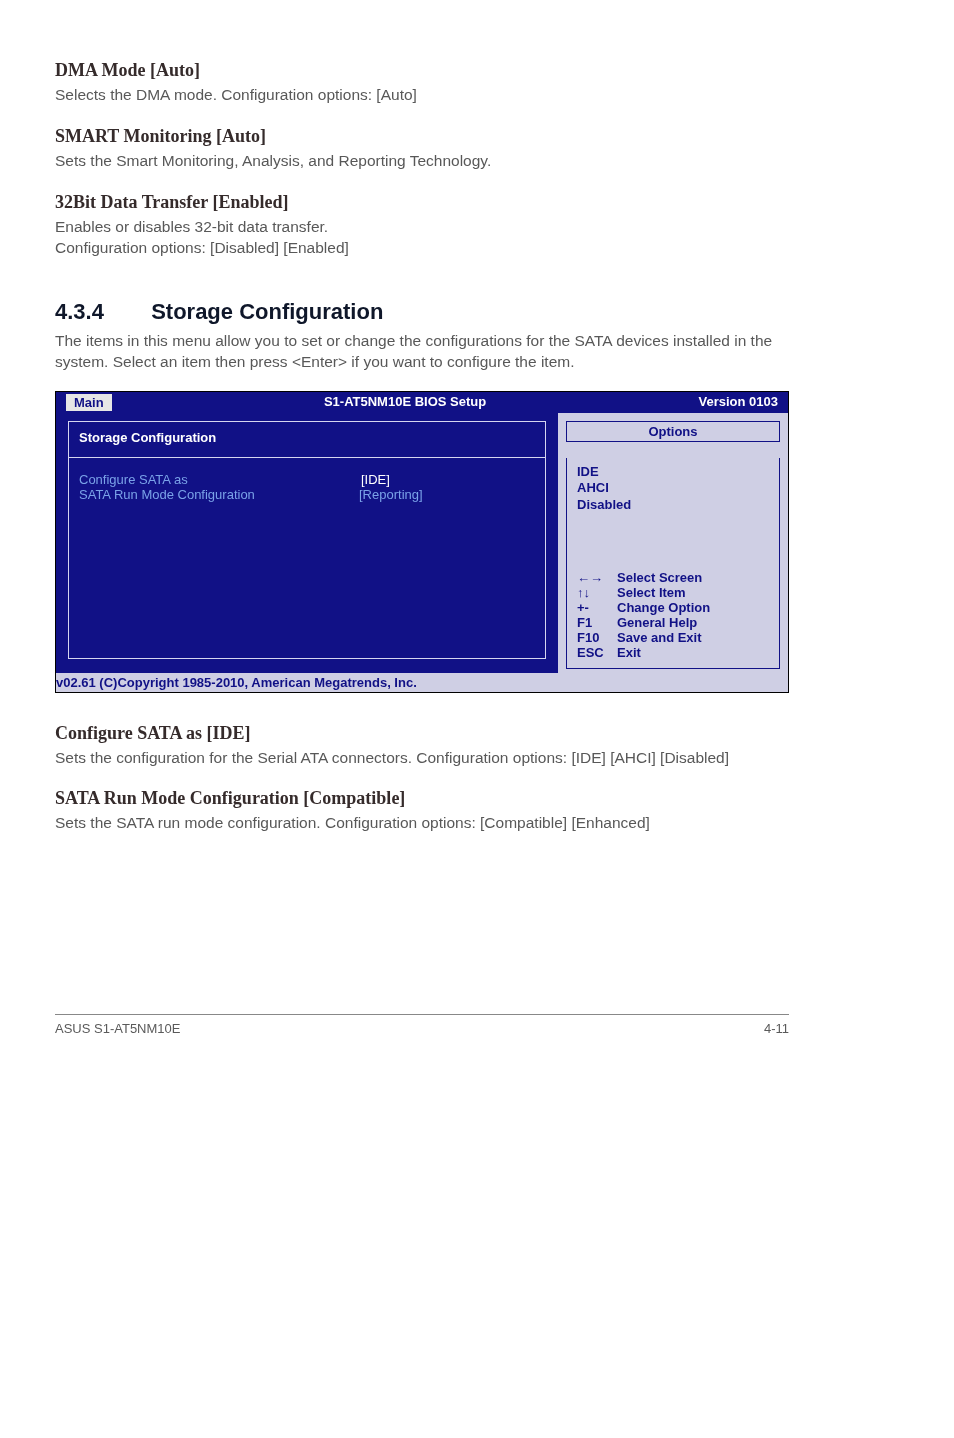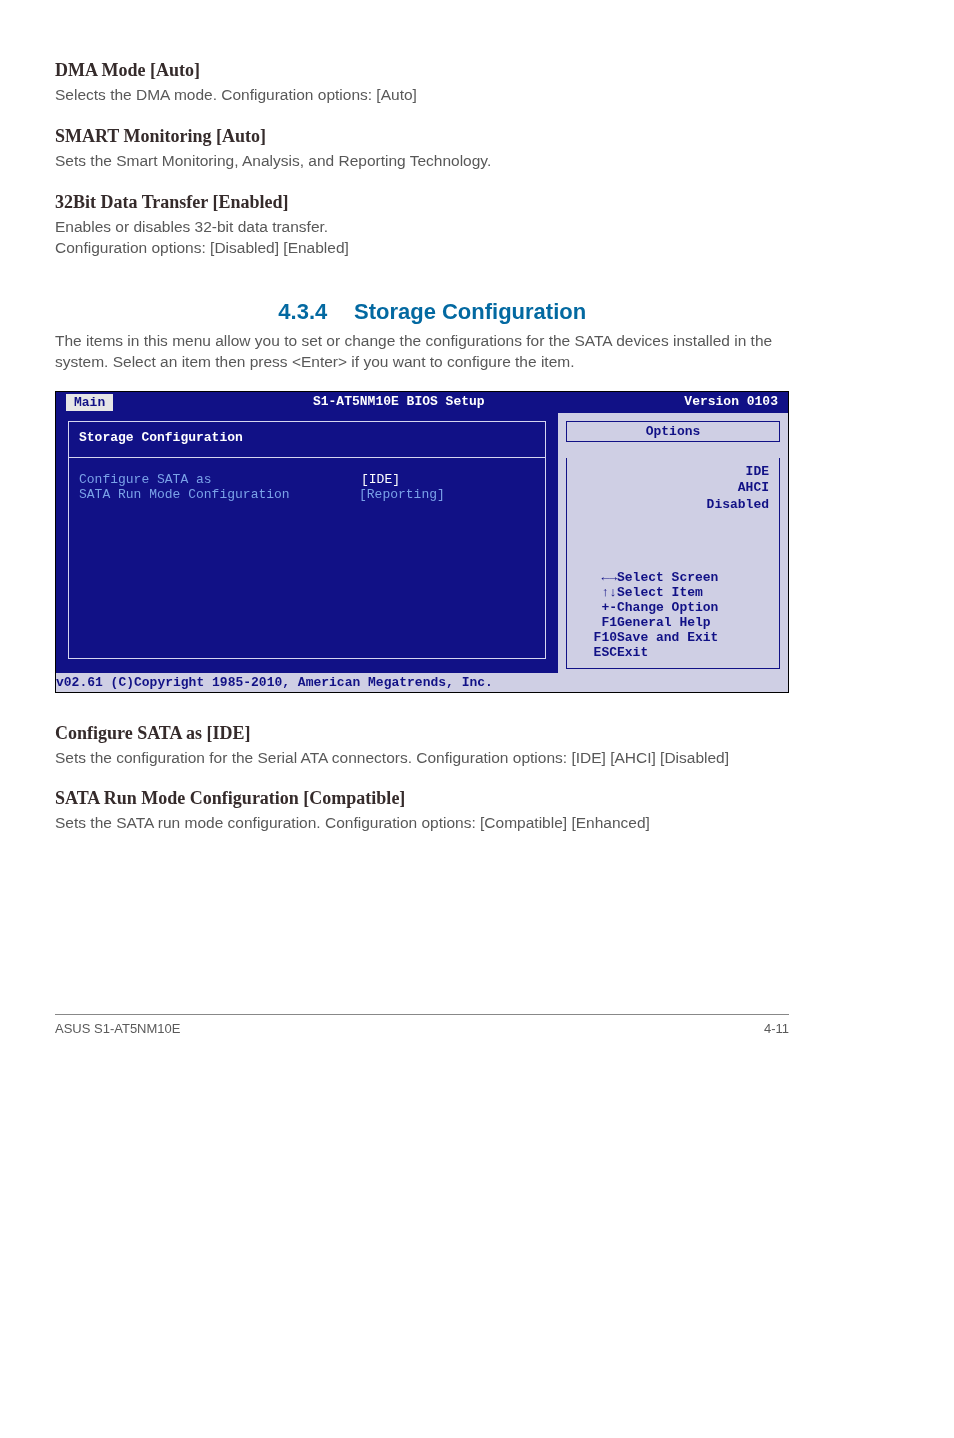--- a/index.html
+++ b/index.html
@@ -20,30 +20,29 @@
   }
   p.body {
     font-size: 15.5px;
     color: #585858;
     margin: 4px 0 18px 0;
     line-height: 1.35;
   }
   h2.section {
     font-size: 22px;
     font-weight: bold;
-    color: #0369a1;
+    color: #0f172a;
     margin: 40px 0 6px 0;
-    text-align: center;
   }
   h2.section .num { display:inline-block; width: 90px; }
   .bios {
     border: 1px solid #000;
     background: #a3a3a3;
     color: #fff;
-    font-family: Liberation Mono, monospace;
+    font-family: Liberation Sans, sans-serif;
     font-size: 13px;
     position: relative;
     margin: 18px 0 30px 0;
   }
   .bios .topbar {
     background: #111186;
     color: #fff;
     padding: 2px 10px 2px 10px;
     display: flex;
     justify-content: space-between;
@@ -94,21 +93,20 @@
     margin: 8px 8px 16px 8px;
     padding: 2px 0;
   }
   .bios .right .opt-body {
     border:1px solid #111186;
     border-top:none;
     margin: 0 8px 4px 8px;
     flex:1;
     padding: 6px 10px;
     position: relative;
-    text-align: right;
   }
   .bios .right .mode { color:#111186; font-weight:bold; line-height:1.3; }
   .bios .right .keys { position:absolute; bottom: 8px; left:10px; right:10px; color:#111186; font-weight:bold; }
   .bios .right .keys .k { display:flex; }
   .bios .right .keys .ksym { width:40px; }
   .bios .footer {
     background: #cfcfe4;
     color: #111186;
     font-weight:bold;
     padding: 2px 0;

